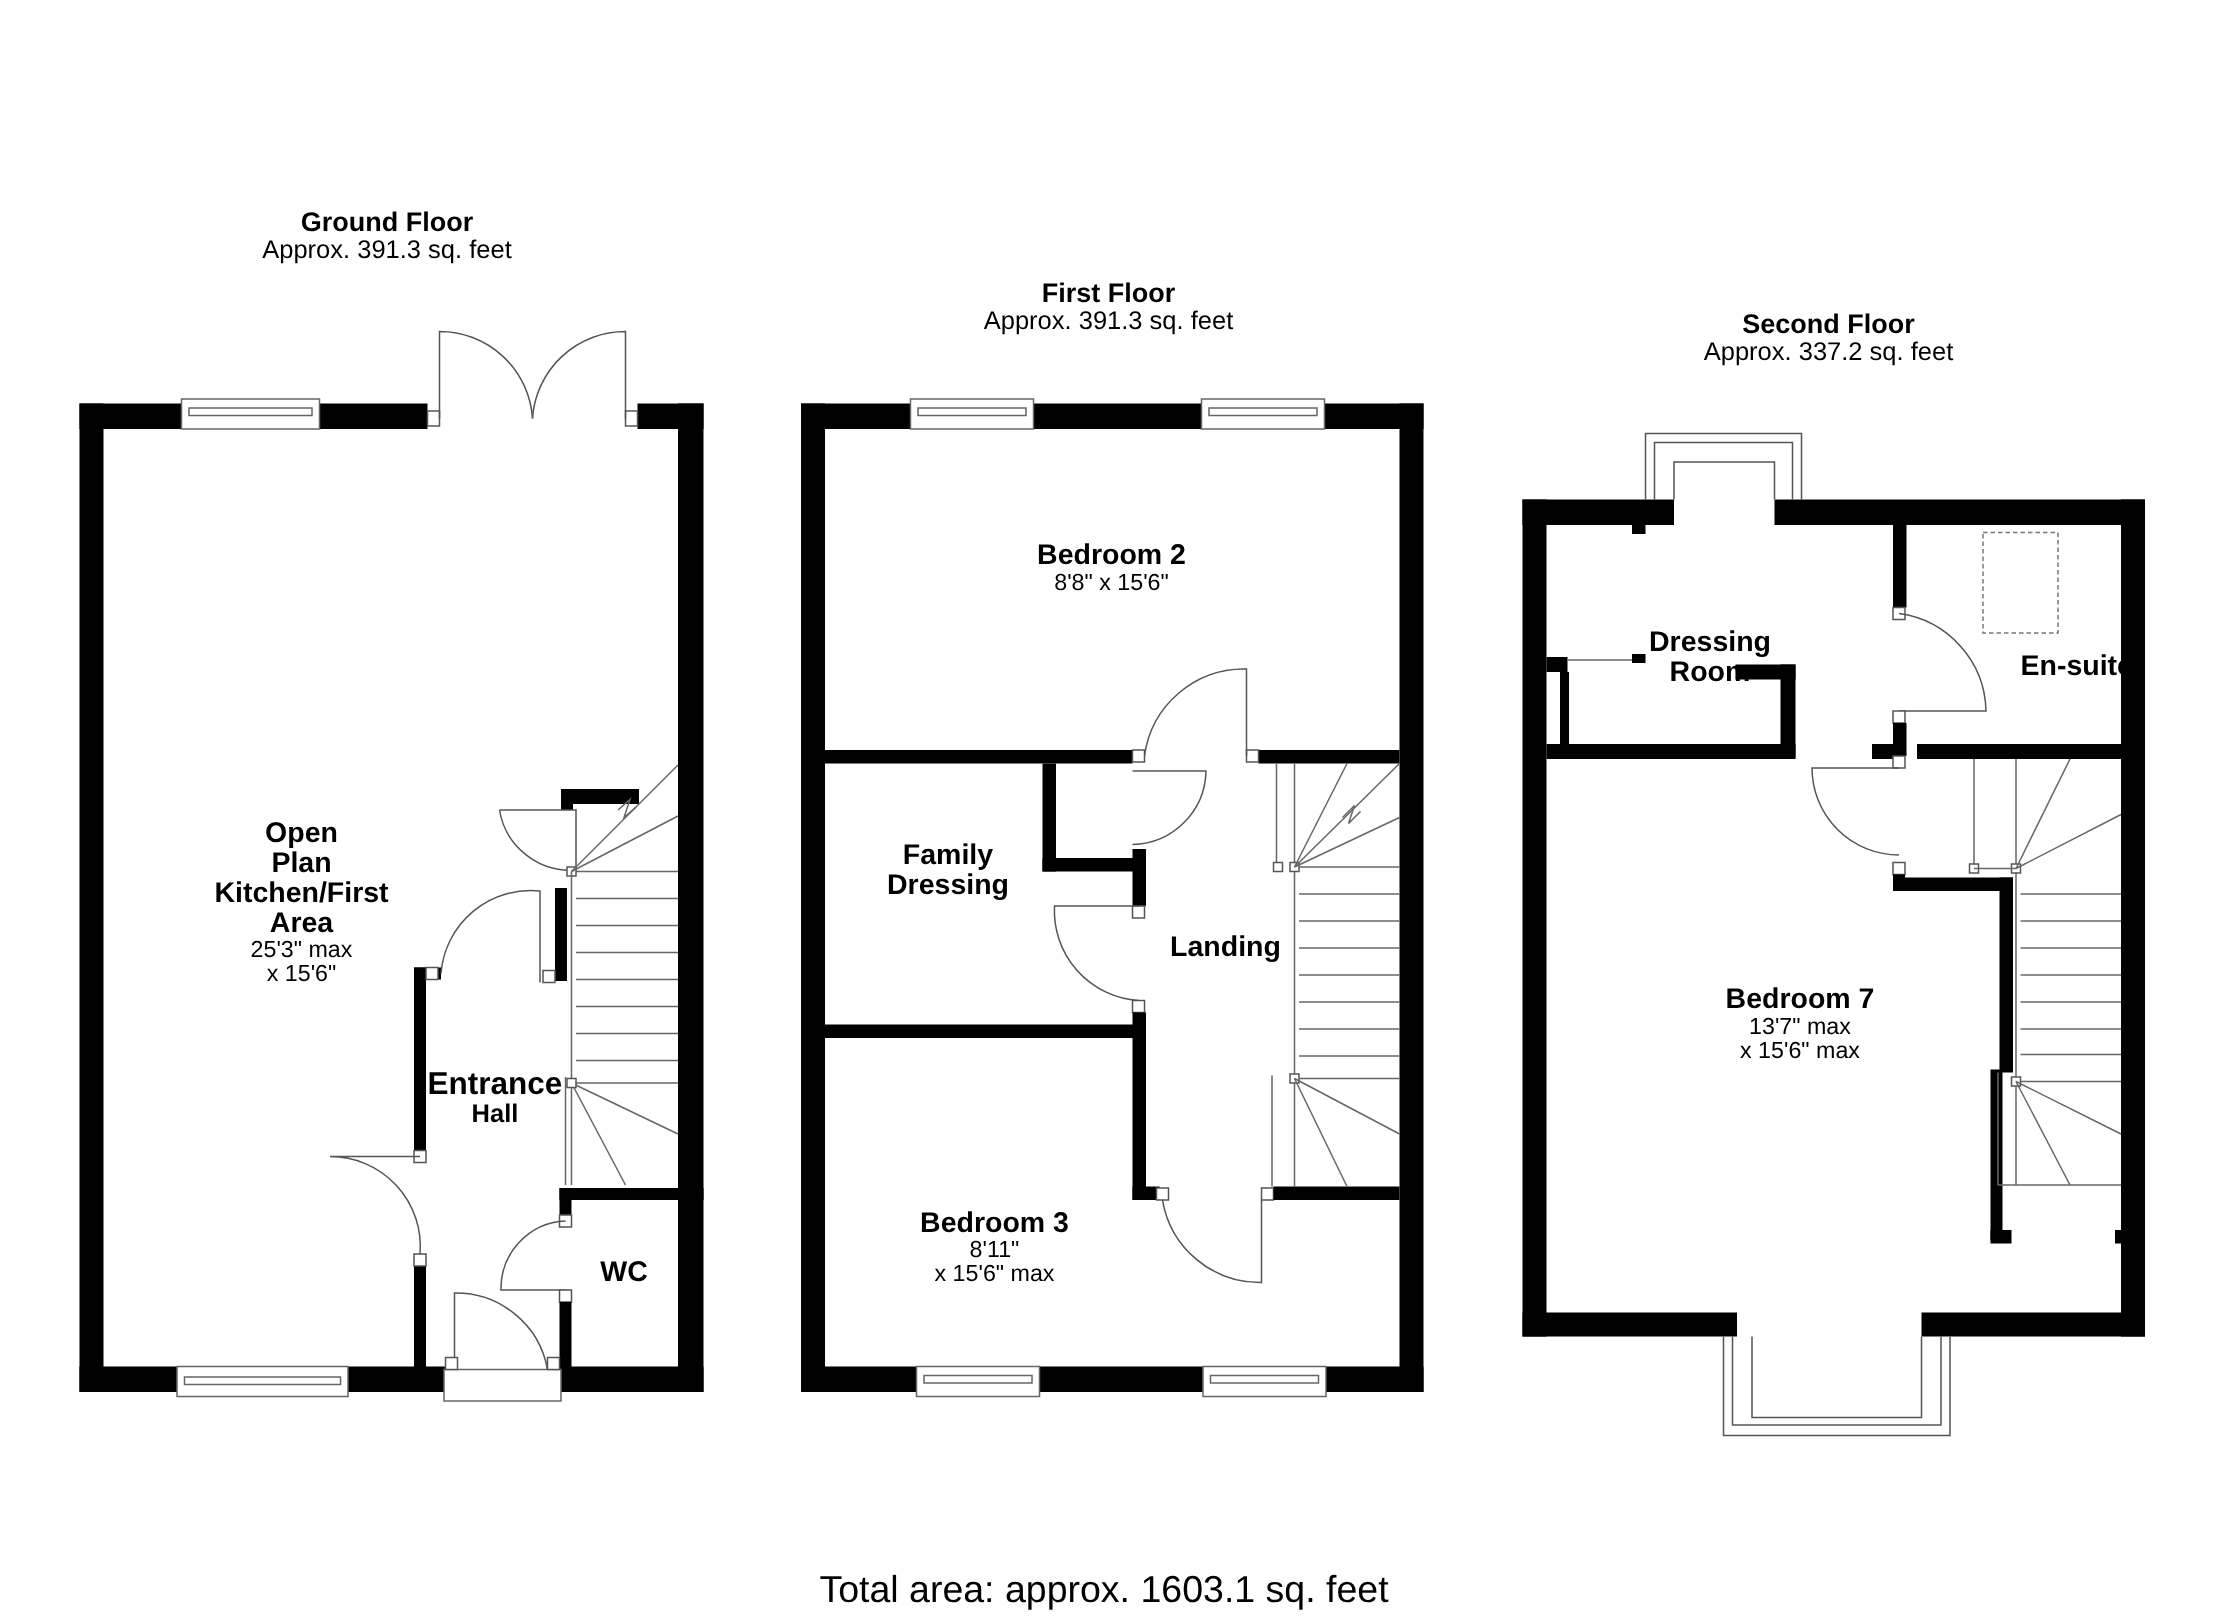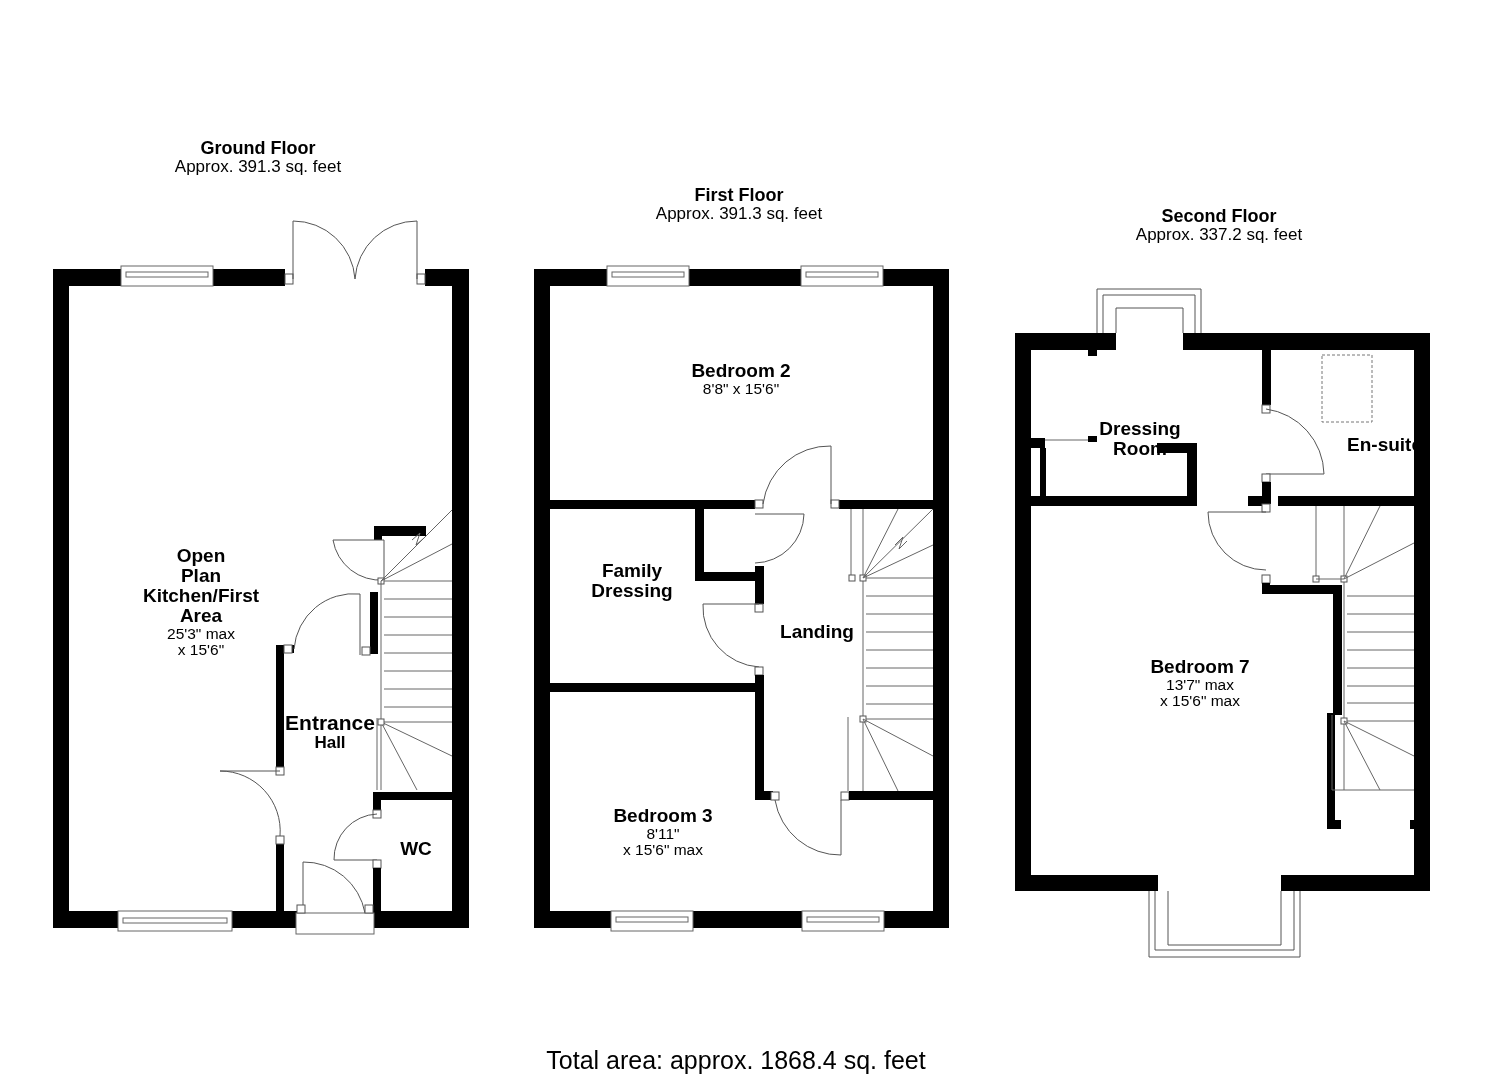--- a/index.html
+++ b/index.html
@@ -279,13 +279,13 @@
 </div>
 <div class="lbl" style="left:1363px; top:435px;padding-left:43px;">
   <div class="room-name">En-suite</div>
 </div>
 <div class="lbl" style="left:1200px; top:657px;">
   <div class="room-name">Bedroom 7</div>
   <div class="room-dim">13'7" max</div>
   <div class="room-dim">x 15'6" max</div>
 </div>
 
-<div class="lbl total" style="left:736px; top:1047px;">Total area: approx. 1868.4 sq. feet</div>
+<div class="lbl total" style="left:736px; top:1047px;">Total area: approx. 1603.1 sq. feet</div>
 
 </body></html>

